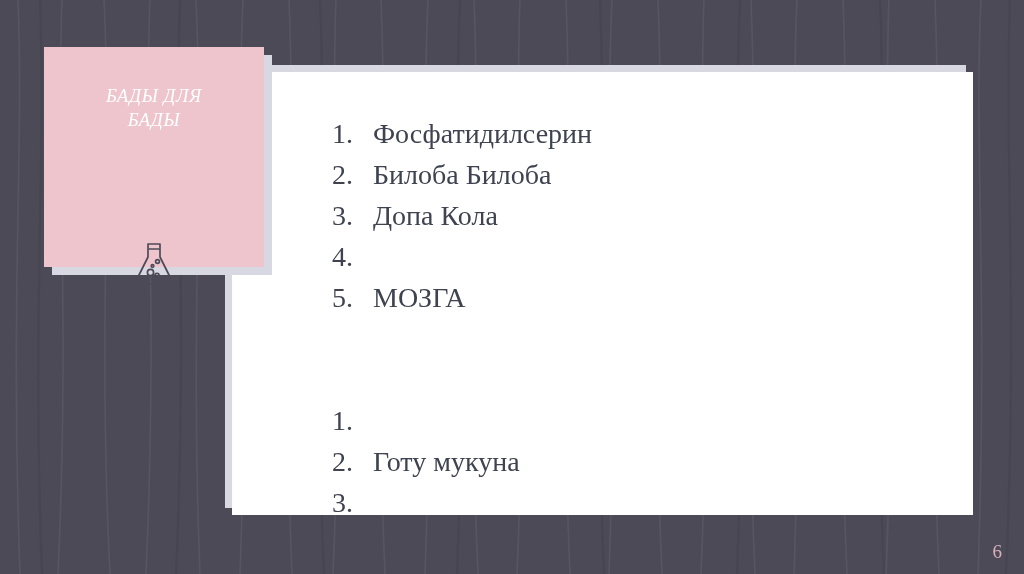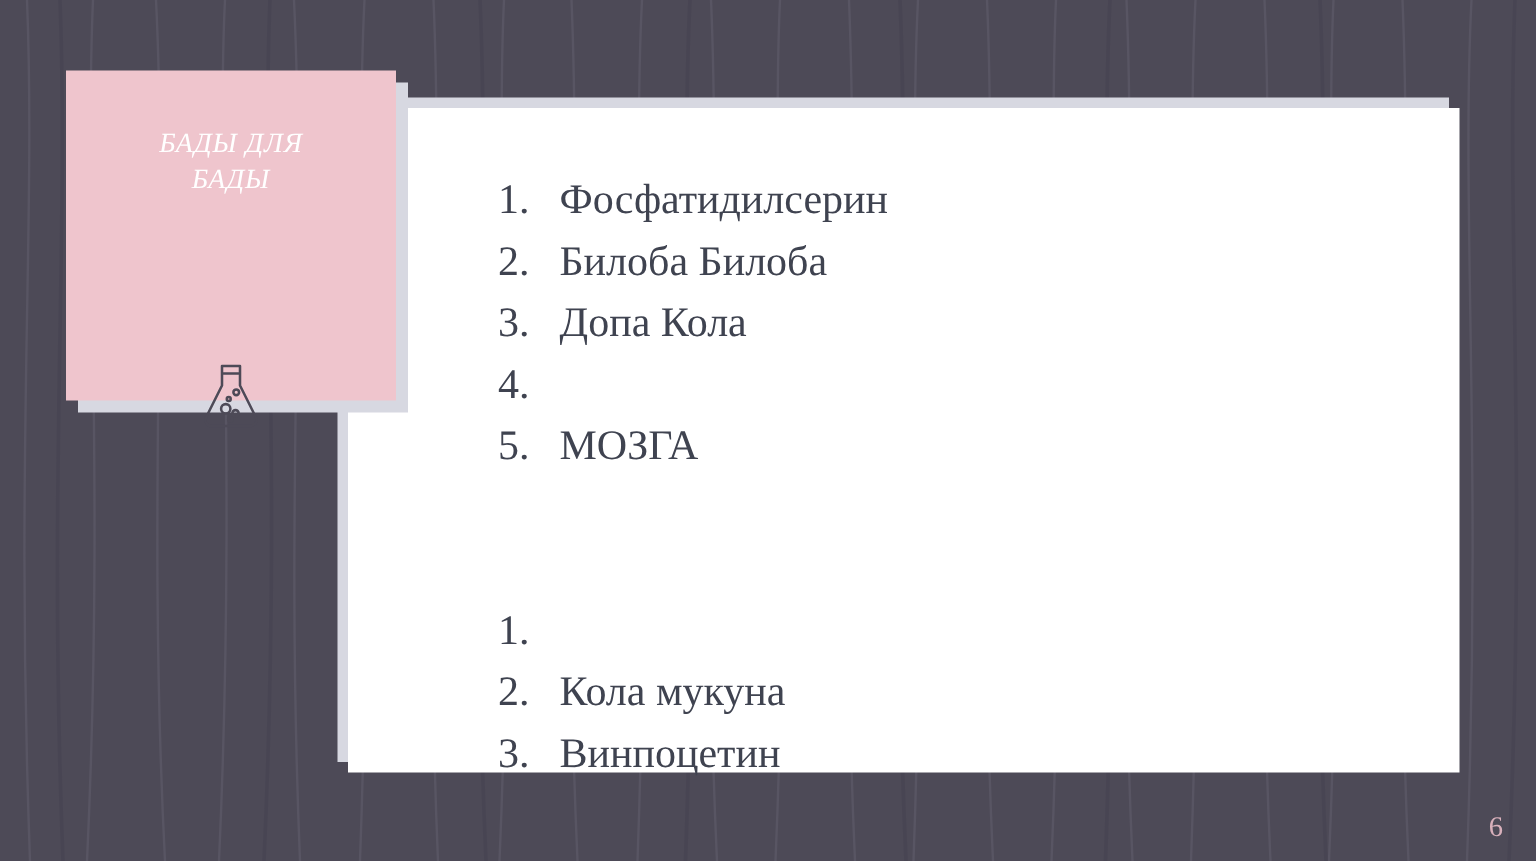--- a/index.html
+++ b/index.html
@@ -215,25 +215,24 @@
     </ol>
 
     <div id="list-gap"></div>
 
     <ol class="num-list">
       <li>
         <span class="li-num">1.</span>
       </li>
       <li>
         <span class="li-num">2.</span>
-        <span class="li-text">Кола мукуна</span>
+        <span class="li-text">Готу мукуна</span>
       </li>
       <li>
         <span class="li-num">3.</span>
-        <span class="li-text">Винпоцетин</span>
       </li>
     </ol>
 
   </div>
 
   <div id="page-number">6</div>
 
 </div>
 
 </body></html>

